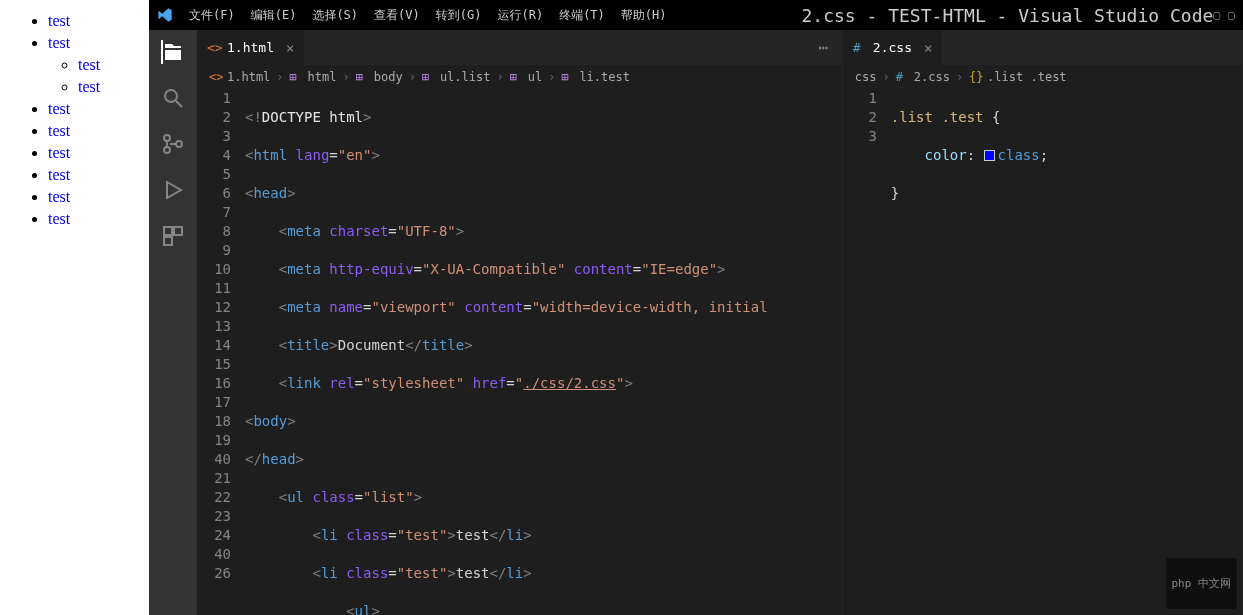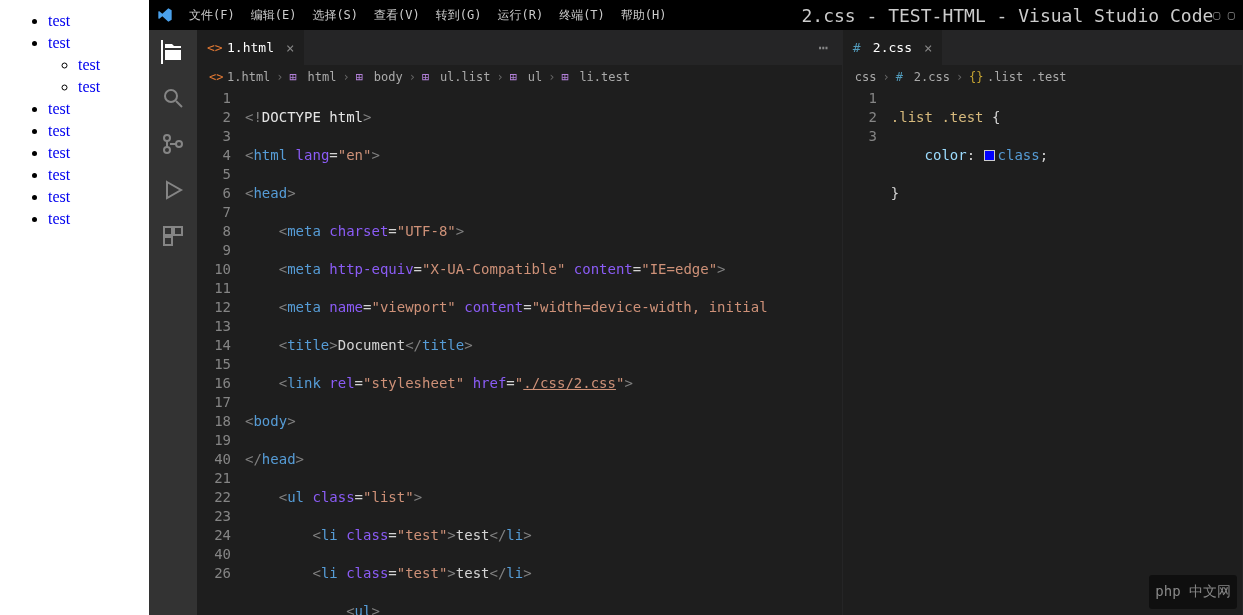--- a/index.html
+++ b/index.html
@@ -47,21 +47,21 @@
   .attrname { color: #8b5cf6; }
   .attrval { color: #ce9178; }
   .doctype { color: #e5e5e5; }
   .plaintext { color: #d4d4d4; }
   .underline { text-decoration: underline; }
   .csssel { color: #d7ba7d; }
   .cssprop { color: #9cdcfe; }
   .cssbrace { color: #d4d4d4; }
   .cssval { color: #569cd6; }
   .cssblue { display:inline-block;width:11px;height:11px;border:1px solid #ccc;background:#00f;vertical-align:-1px;margin-right:3px; }
-  .watermark { position:absolute; right:6px; bottom:6px; font-size:14px; color:#888; background:rgba(0,0,0,.5); padding:8px 6px; border-radius:3px; }
+  .watermark { position:absolute; right:6px; bottom:6px; font-size:11px; color:#888; background:rgba(0,0,0,.5); padding:18px 6px; border-radius:3px; }
   .icon-html { color:#e37933; }
   .icon-css { color:#519aba; }
   .icon-sym { color:#b180d7; }
   .icon-sym2 { color:#c5a332; }
 </style>
 </head>
 <body>
 
 <div class="root">
 

